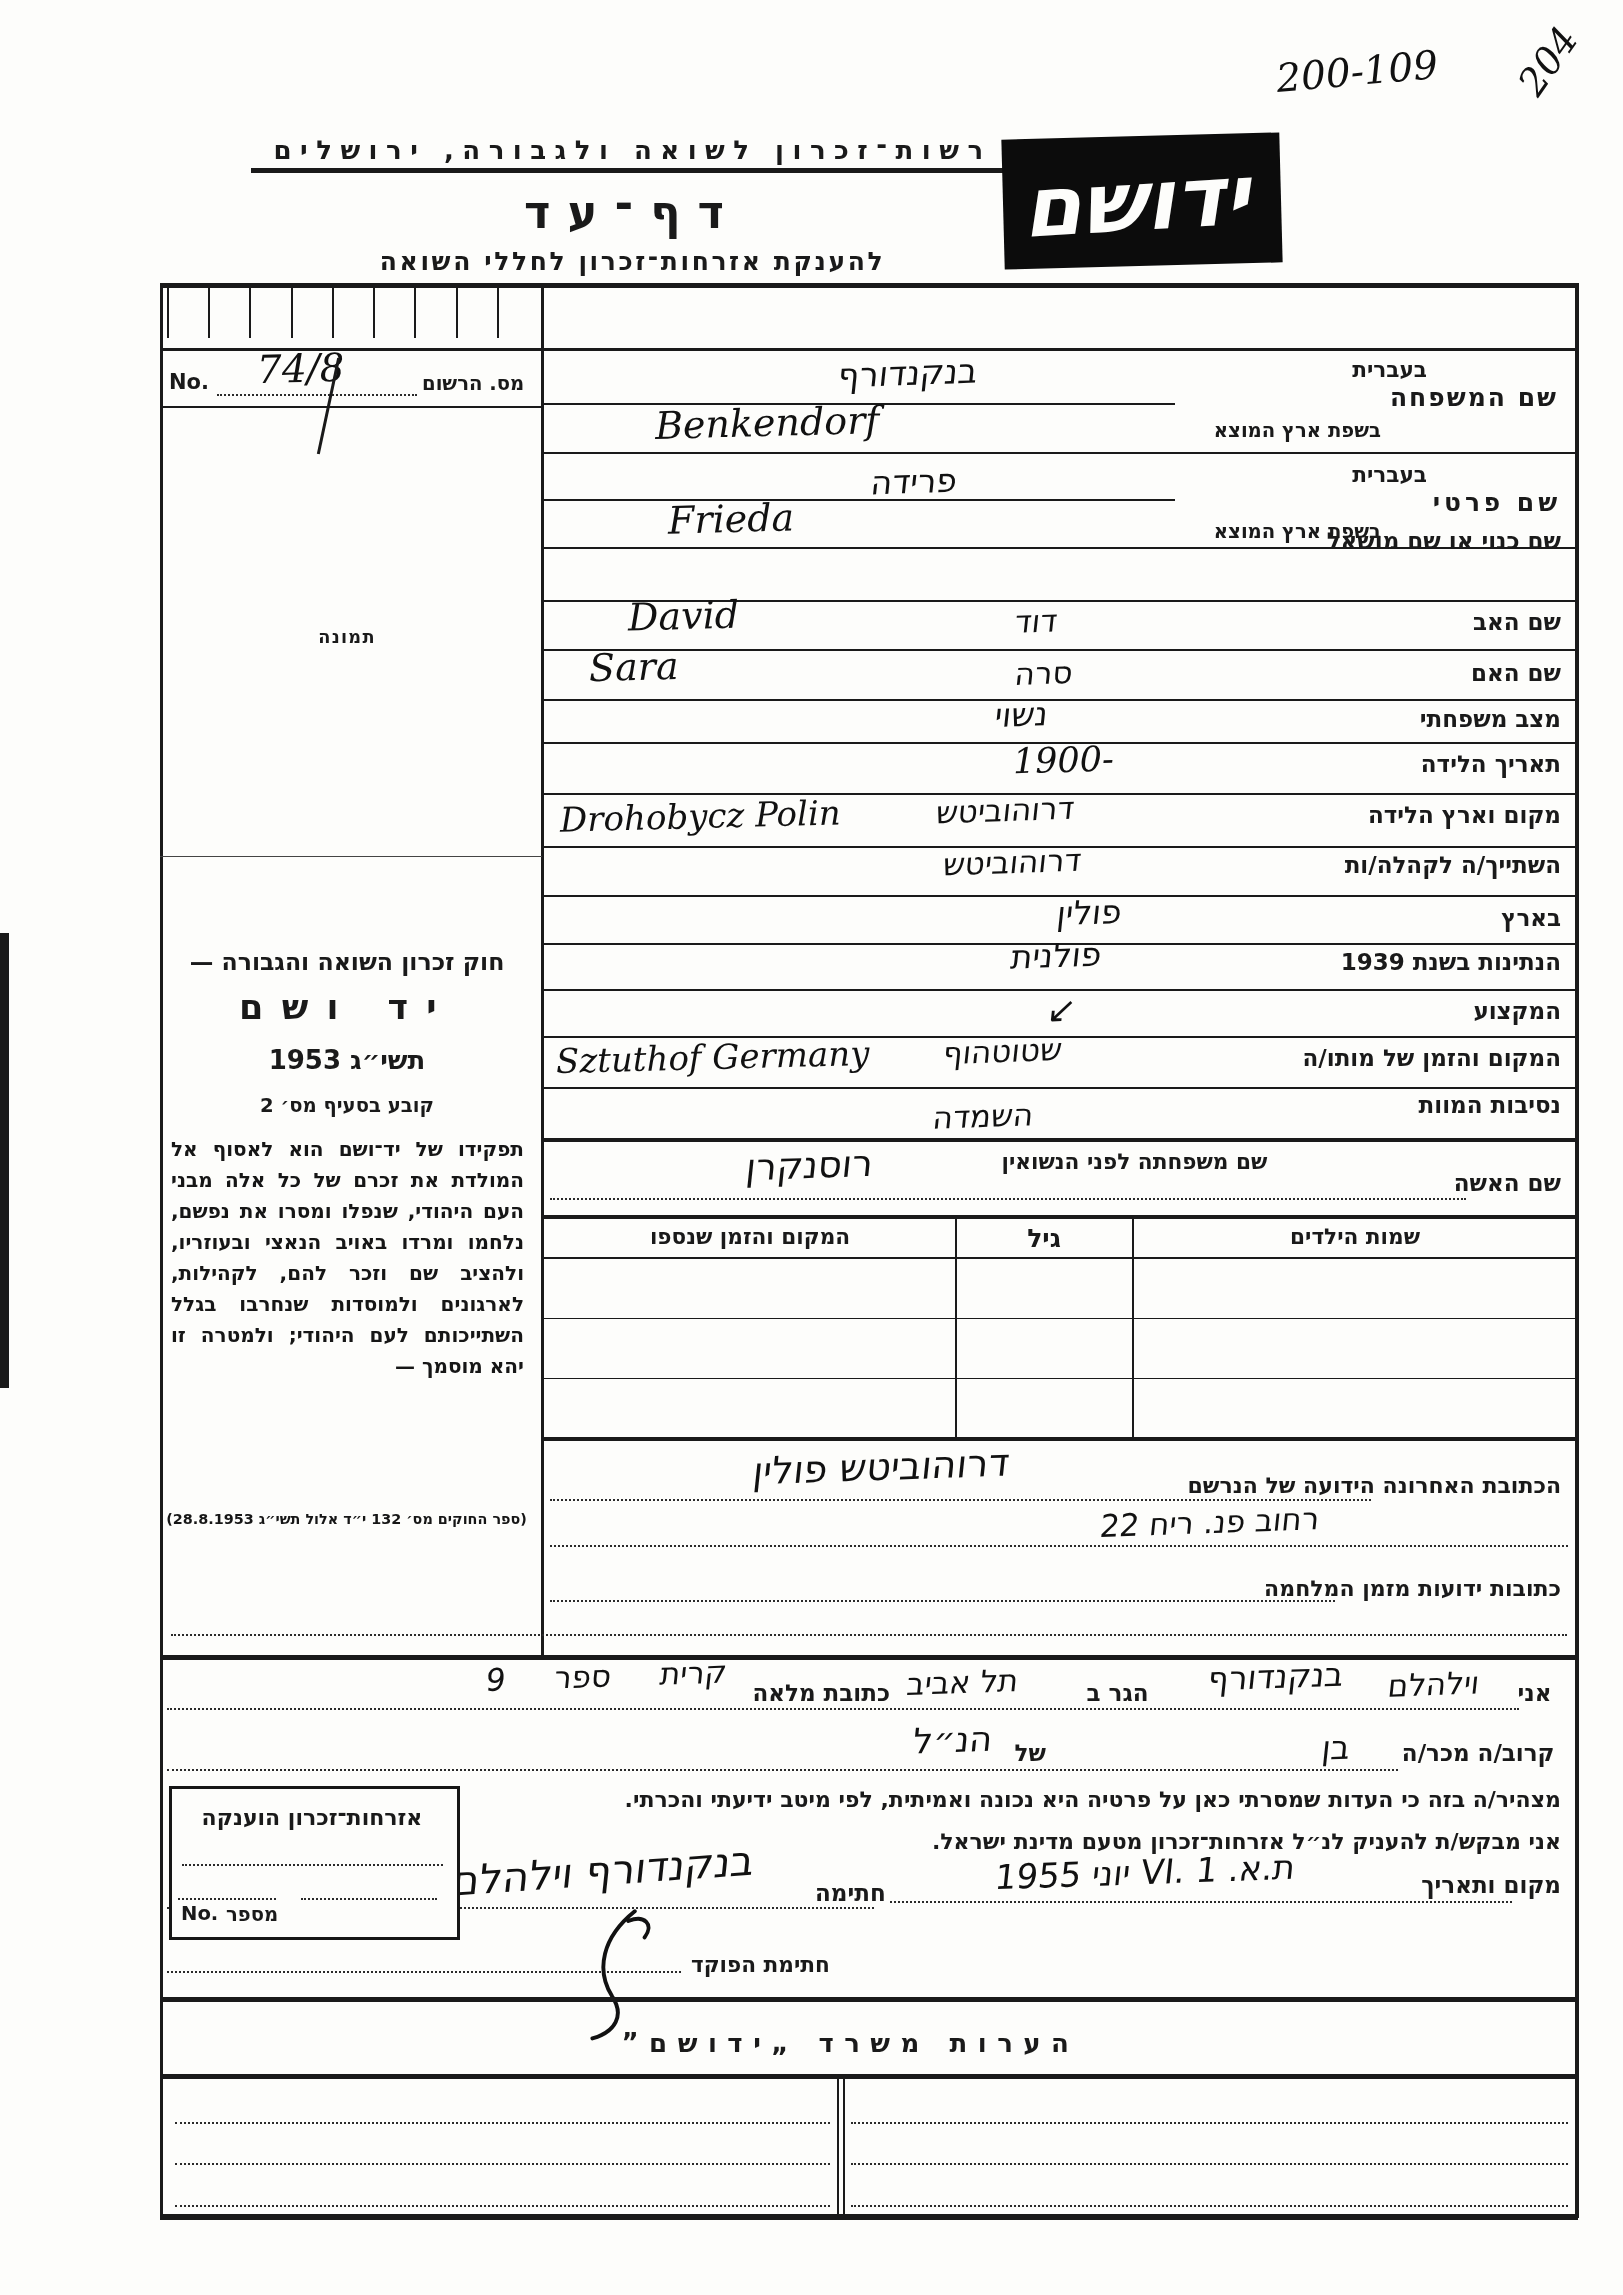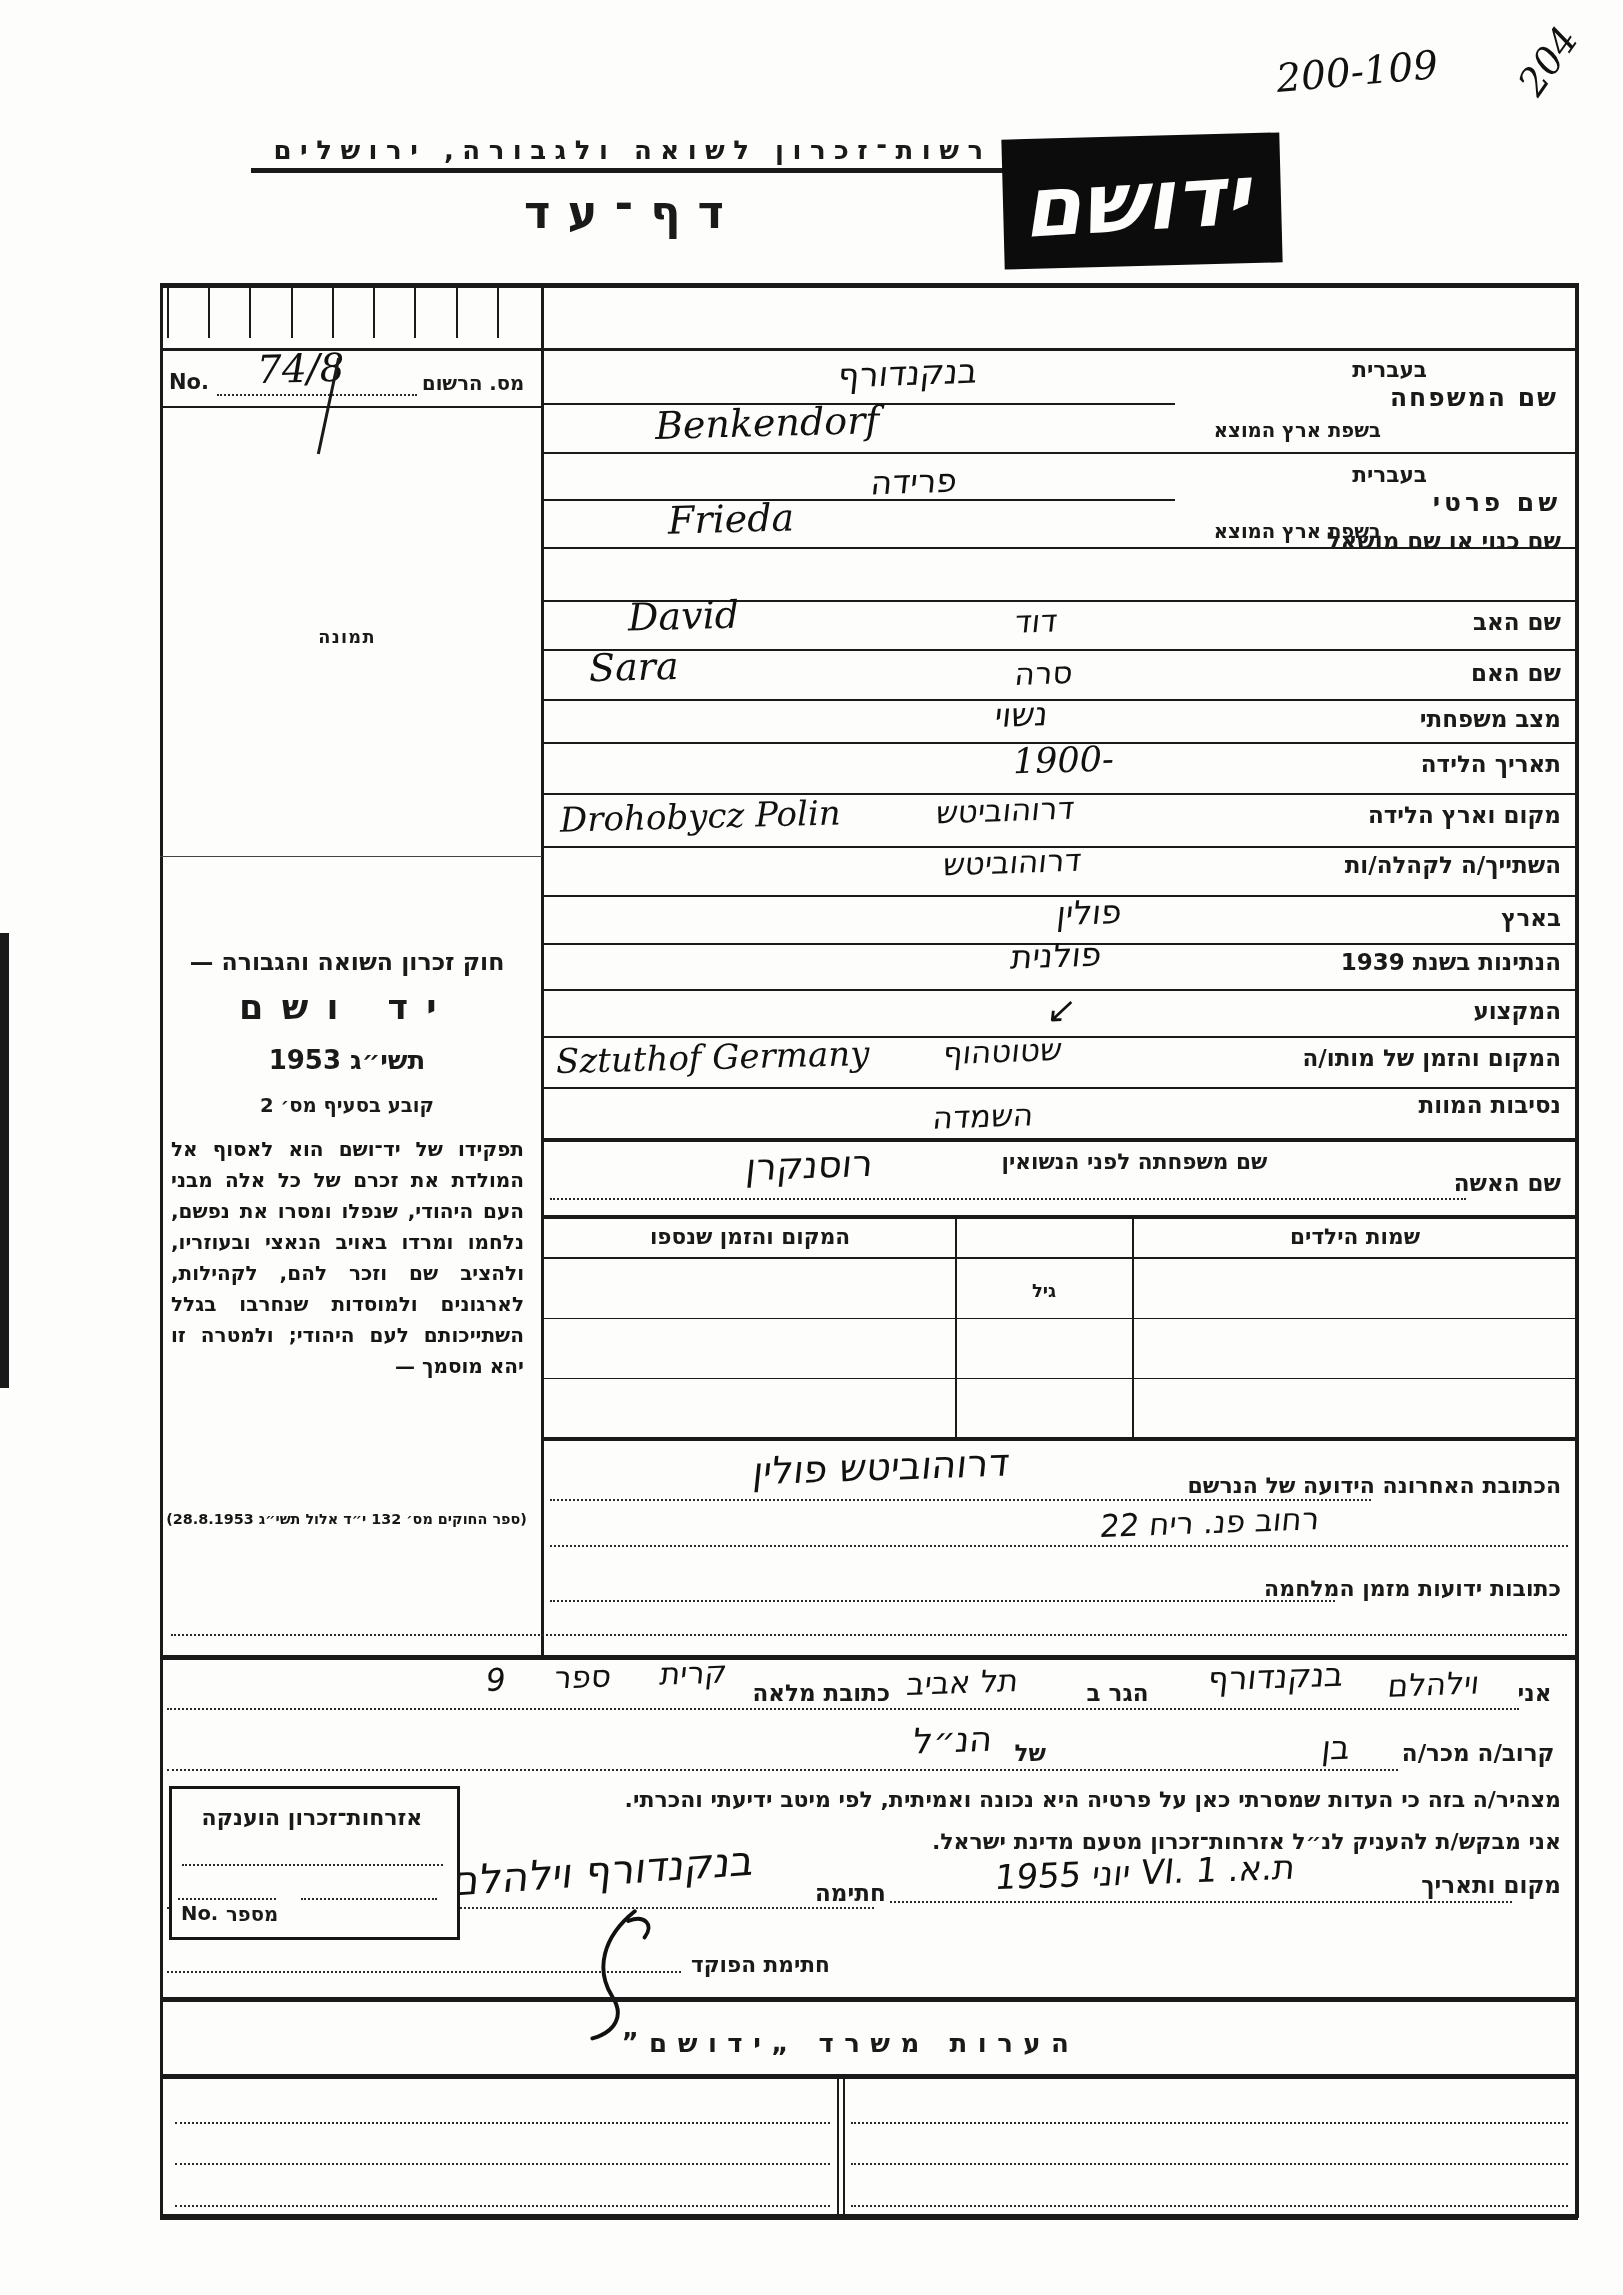--- a/index.html
+++ b/index.html
@@ -20,20 +20,21 @@
 <body>
 
 <div id="page">
 
   <div class="abs hw-lat" style="left:1276px;top:49px;font-size:39px;transform:rotate(-5deg);">200-109</div>
   <div class="abs hw-lat" style="left:1512px;top:39px;font-size:38px;transform:rotate(-55deg);">204</div>
 
   <div class="abs print rtl ctr" style="left:251px;top:135px;width:763px;font-size:26px;letter-spacing:8.5px;">רשות־זכרון לשואה ולגבורה, ירושלים</div>
   <div class="hline" style="left:251px;top:168px;width:763px;height:4.6px;"></div>
   <div class="abs print rtl ctr" style="left:251px;top:186px;width:763px;font-size:45px;letter-spacing:17px;">דף־עד</div>
+  <div class="abs print rtl ctr" style="left:251px;top:247px;width:763px;font-size:25px;letter-spacing:2.6px;">להענקת אזרחות־זכרון לחללי השואה</div>
 
   <div class="abs" style="left:1003px;top:136px;width:278px;height:130px;background:#0c0c0c;transform:rotate(-1.5deg);display:flex;align-items:center;justify-content:center;">
     <span style="color:#fdfdfb;font-weight:bold;font-size:84px;font-family:'DejaVu Sans',sans-serif;transform:skewX(-12deg) rotate(-2deg);direction:rtl;">ידושם</span>
   </div>
 
   <div class="hline" style="left:160px;top:283px;width:1418px;height:4.6px;"></div>
   <div class="vline" style="left:160px;top:283px;width:3.3px;height:1935px;"></div>
   <div class="vline" style="left:1575px;top:283px;width:3.9px;height:1935px;"></div>
   <div class="hline" style="left:160px;top:348px;width:1418px;height:3.3px;"></div>
   <div class="vline" style="left:541px;top:283px;width:2.6px;height:1375px;"></div>
@@ -135,21 +136,21 @@
 
   <div class="abs print rtl" style="right:62px;top:1170px;font-size:23px;">שם האשה</div>
   <div class="dot" style="left:550px;top:1198px;width:916px;"></div>
   <div class="abs print rtl onln" style="left:995px;top:1149px;font-size:21.6px;">שם משפחתה לפני הנשואין</div>
   <div class="abs hw-he" style="left:746px;top:1144px;font-size:37px;">רוסנקרן</div>
   <div class="hline" style="left:543px;top:1215px;width:1035px;height:3.9px;"></div>
 
   <div class="vline" style="left:955px;top:1216px;width:2px;height:222px;"></div>
   <div class="vline" style="left:1132px;top:1216px;width:2px;height:222px;"></div>
   <div class="abs print rtl ctr" style="left:1139px;top:1224px;width:432px;font-size:21.6px;">שמות הילדים</div>
-  <div class="abs print rtl ctr" style="left:959px;top:1280px;width:170px;font-size:18px;">גיל</div>
+  <div class="abs print rtl ctr" style="left:959px;top:1224px;width:170px;font-size:25px;">גיל</div>
   <div class="abs print rtl ctr" style="left:547px;top:1224px;width:406px;font-size:21.6px;">המקום והזמן שנספו</div>
   <div class="hline" style="left:543px;top:1257px;width:1035px;height:2px;"></div>
   <div class="hline" style="left:543px;top:1318px;width:1035px;height:1.3px;"></div>
   <div class="hline" style="left:543px;top:1378px;width:1035px;height:1.3px;"></div>
   <div class="hline" style="left:543px;top:1437px;width:1035px;height:3.9px;"></div>
 
   <div class="abs print rtl" style="right:62px;top:1473px;font-size:22px;">הכתובת האחרונה הידועה של הנרשם</div>
   <div class="abs hw-he" style="left:753px;top:1445px;font-size:38px;">דרוהוביטש פולין</div>
   <div class="dot" style="left:550px;top:1499px;width:821px;"></div>
   <div class="abs hw-he" style="left:1100px;top:1504px;font-size:31px;">רחוב פנ. ריח 22</div>

